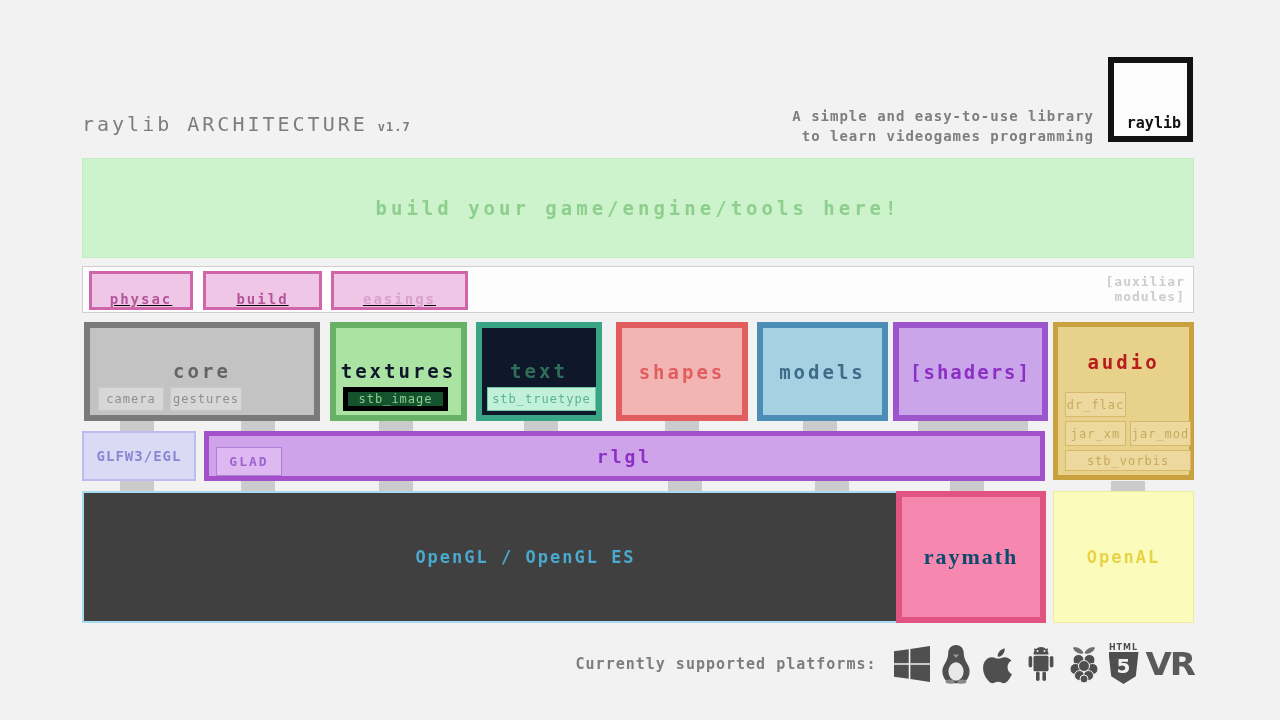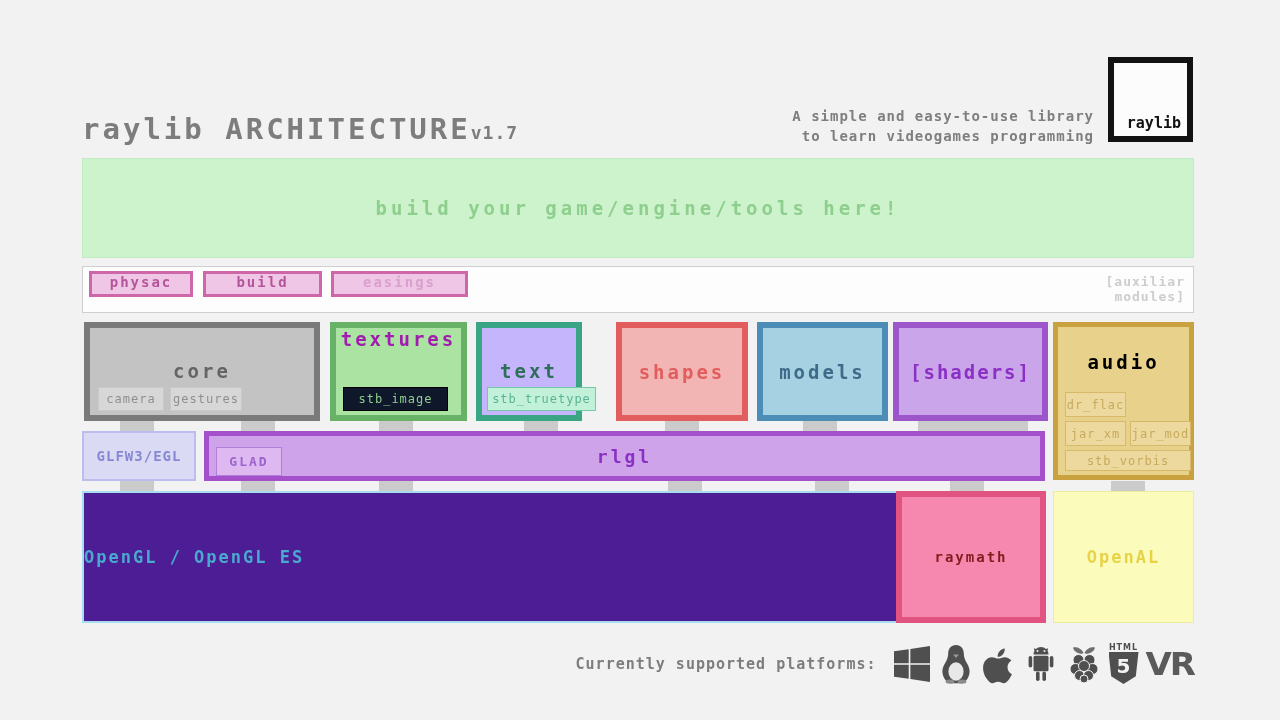--- a/index.html
+++ b/index.html
@@ -5,100 +5,100 @@
   * { margin:0; padding:0; box-sizing:border-box; }
   html,body { background:#e9e9e9; }
   .stage {
     position:relative; width:1280px; height:720px; margin:0 auto;
     background:#f2f2f2; overflow:hidden;
     font-family:"DejaVu Sans Mono","Liberation Mono",monospace;
   }
 
   
   .title-wrap { position:absolute; left:82px; top:112px; color:#7d7d7d; white-space:nowrap; }
-  .title { font-size:29px; font-weight:bold; letter-spacing:3px; }
-  .version { font-size:18px; font-weight:bold; letter-spacing:1px; margin-left:0; }
+  .title { font-size:20px; font-weight:normal; letter-spacing:3px; }
+  .version { font-size:12px; font-weight:bold; letter-spacing:1px; margin-left:10px; }
   .tagline { position:absolute; right:186px; top:106px; text-align:right;
              font-size:14px; font-weight:bold; letter-spacing:1px; line-height:20px; color:#7e7e7e; }
   .logo { position:absolute; left:1108px; top:57px; width:85px; height:85px;
           background:#fcfcfc; border:6px solid #121212;padding-left:6px; }
   .logo span { position:absolute; right:6px; bottom:4px; font-size:15px; font-weight:bold; color:#121212; }
 
   
   .banner { position:absolute; left:82px; top:158px; width:1112px; height:100px;
             background:#cdf3cd; border:1px solid #c2ecc2;
             display:flex; align-items:center; justify-content:center; }
   .banner span { color:#8ecf8e; font-size:19px; font-weight:bold; letter-spacing:4px; }
 
   
   .aux-row { position:absolute; left:82px; top:266px; width:1112px; height:47px;
              background:#fdfdfd; border:1px solid #cfcfcf; }
-  .aux-box { position:absolute; top:4px; height:26px; background:#efc6e5; border:3px solid #cf66aa;
-             display:flex; align-items:flex-start; justify-content:center; }
+  .aux-box { position:absolute; top:4px; height:39px; background:#efc6e5; border:3px solid #cf66aa;
+             display:flex; align-items:flex-end; justify-content:center;text-decoration:underline; }
   .aux-box span { font-size:14px; font-weight:bold; letter-spacing:2px; color:#b4559b; }
   .aux-box.faded span { color:#daa0cf; }
   .aux-caption { position:absolute; right:8px; top:7px; text-align:right;
                  font-size:13px; font-weight:bold; letter-spacing:1px; line-height:15px; color:#cdcdcd; }
 
   
   .mod { position:absolute; top:322px; height:99px; display:flex; flex-direction:column; }
   .mod-label { flex:1; display:flex; align-items:center; justify-content:center;
                font-size:19px; font-weight:bold; letter-spacing:3px; }
   .sub { position:absolute; font-size:12px; letter-spacing:1px;
          display:flex; align-items:center; justify-content:center; }
 
   .core     { left:84px;  width:236px; background:#c3c3c3; border:6px solid #7a7a7a; }
   .core .mod-label { color:#646464; align-items:flex-start; padding-top:32px; }
   .core .sub { background:#d7d7d7; border:1px solid #c9c9c9; color:#8f8f8f; }
 
   .textures { left:330px; width:137px; background:#abe3a3; border:6px solid #68b268; }
-  .textures .mod-label { color:#a21caf; align-items:flex-start; }
-  .textures .sub { background:#0f172a; border:1px solid #000000; color:#8fcc8f; }
-
-  .textmod  { left:476px; width:106px; background:#c4b5fd; border:6px solid #3aa585; }
+  .textures .mod-label { color:#0f172a; align-items:flex-start; padding-top:32px; }
+  .textures .sub { background:#14532d; border:5px solid #000000; color:#8fcc8f; }
+
+  .textmod  { left:476px; width:126px; background:#0f172a; border:6px solid #3aa585; }
   .textmod .mod-label { color:#2f6f5a; align-items:flex-start; padding-top:32px; }
   .textmod .sub { background:#c2f1da; border:1px solid #72c9a9; color:#5bb393; }
 
   .shapes   { left:616px; width:132px; background:#f3b4b4; border:6px solid #e25d5d; }
   .shapes .mod-label { color:#e25d5d; }
 
   .models   { left:757px; width:131px; background:#a5d1e3; border:6px solid #4b8db6; }
   .models .mod-label { color:#3f6b88; }
 
   .shaders  { left:893px; width:155px; background:#caa5e9; border:6px solid #9c55cb; }
   .shaders .mod-label { color:#8c2fc6; letter-spacing:2px; }
 
   .audio    { left:1053px; width:141px; height:158px; background:#e8d18b; border:5px solid #c9a23f; }
-  .audio .mod-label { flex:none; height:70px; color:#000000; }
+  .audio .mod-label { flex:none; height:70px; color:#b91c1c; }
   .audio .sub { background:#edd99e; border:1px solid #d6b96a; color:#c7aa5e; }
 
   
   .glfw { position:absolute; left:82px; top:431px; width:114px; height:50px;
           background:#dadaf5; border:2px solid #bcbcee;
           display:flex; align-items:center; justify-content:center; }
   .glfw span { color:#8787d3; font-size:14px; font-weight:bold; letter-spacing:1px; }
   .rlgl { position:absolute; left:204px; top:431px; width:841px; height:50px;
           background:#cfa3ea; border:5px solid #a350ca; }
   .rlgl .rlgl-label { position:absolute; left:0; right:0; top:0; bottom:0;
           display:flex; align-items:center; justify-content:center;
           color:#8a30c4; font-size:18px; font-weight:bold; letter-spacing:3px;border-radius:6px; }
   .glad { position:absolute; left:7px; top:11px; width:66px; height:29px;
           background:#deb9f1; border:1px solid #b27fd8;
           display:flex; align-items:center; justify-content:center;
           color:#9c63ce; font-size:13px; font-weight:bold; letter-spacing:2px; }
 
   
   .opengl { position:absolute; left:82px; top:491px; width:887px; height:132px;
-            background:#4c1d95; border:2px solid #a5dcf0;
-            display:flex; align-items:center; justify-content:flex-start; }
+            background:#404040; border:2px solid #a5dcf0;
+            display:flex; align-items:center; justify-content:center; }
   .opengl span { color:#49a9ce; font-size:17px; font-weight:bold; letter-spacing:2px; }
   .raymath { position:absolute; left:896px; top:491px; width:150px; height:132px;
              background:#f687af; border:6px solid #e15380;
              display:flex; align-items:center; justify-content:center; }
-  .raymath span { color:#7f1d1d; font-size:14px; font-weight:bold; letter-spacing:2px; }
+  .raymath span { color:#0c4a6e; font-size:22px; font-weight:bold; letter-spacing:2px;font-family:Liberation Serif, serif; }
   .openal { position:absolute; left:1053px; top:491px; width:141px; height:132px;
             background:#fbfbbb; border:1px solid #ececa0;
             display:flex; align-items:center; justify-content:center; }
   .openal span { color:#e7d348; font-size:17px; font-weight:bold; letter-spacing:2px; }
 
   
   .conn { position:absolute; background:#cbcbcb; height:10px; width:34px; }
 
   
   .footer { position:absolute; left:560px; top:638px; width:634px; height:52px;

